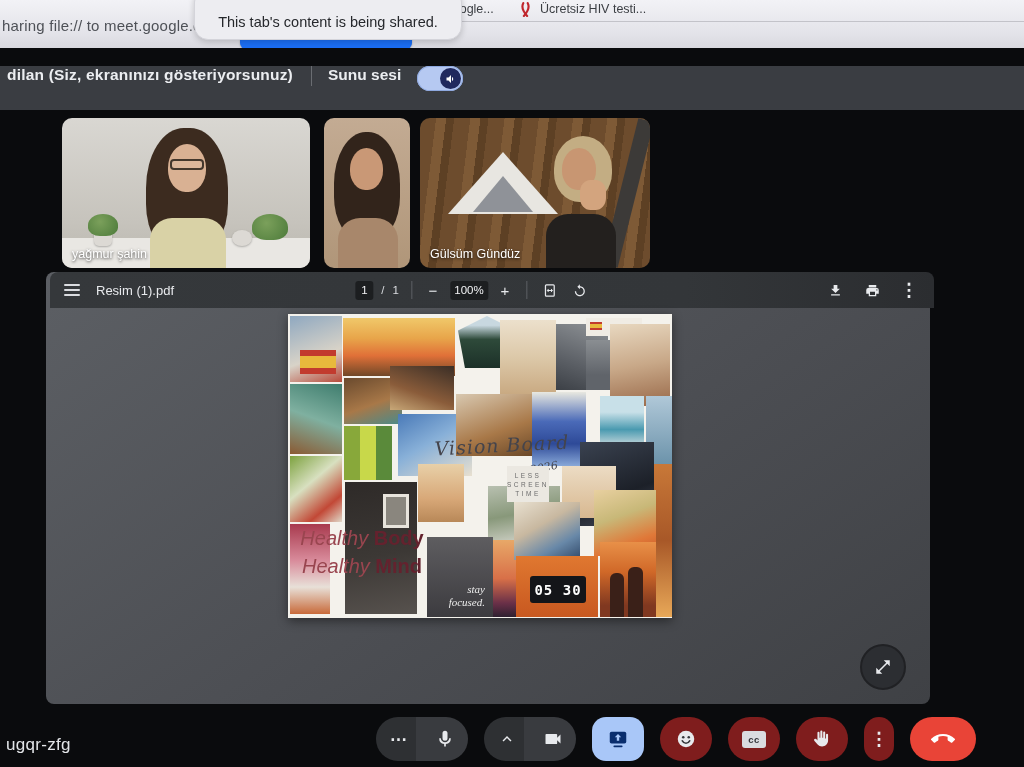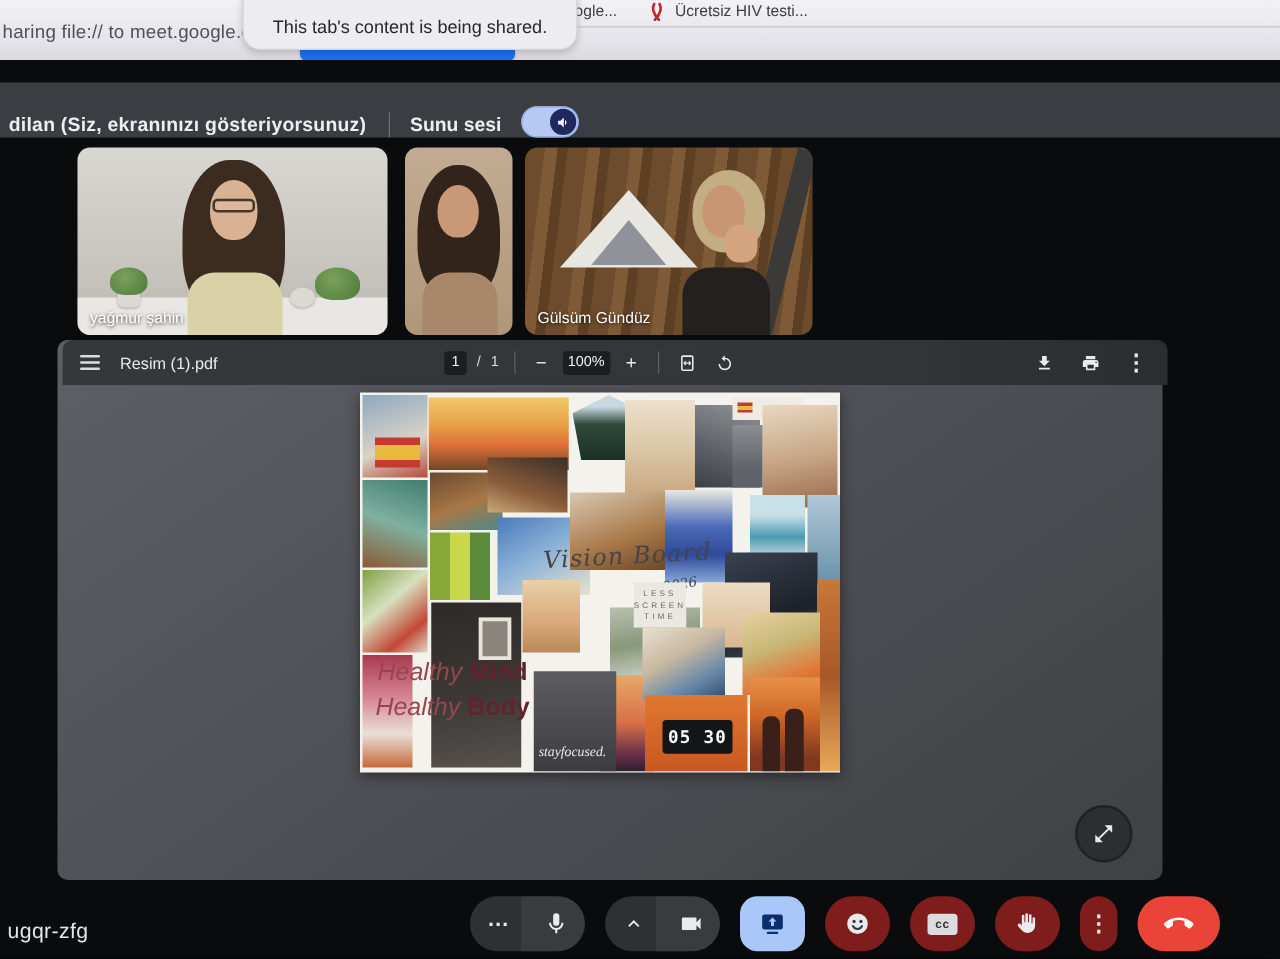--- a/index.html
+++ b/index.html
@@ -10,21 +10,21 @@
   
   .browser{left:0;top:0;width:1024px;height:48px;background:linear-gradient(180deg,#f2f2f6 0%,#e3e3e9 70%,#d9d9df 100%);}
   .sharing-text{left:2px;top:17px;font-size:15px;color:#4e5157;letter-spacing:.2px;}
   .tab-label{top:2px;font-size:12.5px;color:#3b3e43;}
   .tab-hairline{left:432px;top:21px;width:592px;height:1px;background:#c3c3c9;}
   .toast{left:194px;top:-12px;width:268px;height:52px;background:#ededf1;border:1px solid #d4d4da;border-radius:14px;box-shadow:0 2px 6px rgba(0,0,0,.18);display:flex;align-items:flex-end;justify-content:center;padding-bottom:9px;font-size:14.5px;color:#26282c;}
   .stop-btn{left:240px;top:28px;width:172px;height:21px;background:#1b6ef3;border-radius:6px;box-shadow:0 1px 2px rgba(0,0,0,.25);}
 
   
   .meet{left:0;top:48px;width:1024px;height:719px;background:#0a0b0d;}
-  .banner{left:0;top:18px;width:1024px;height:44px;background:#3a3d42;display:flex;align-items:flex-end;padding-left:7px;}
+  .banner{left:0;top:18px;width:1024px;height:44px;background:#3a3d42;display:flex;align-items:flex-start;padding-left:7px;}
   .banner-presenter{font-size:15.5px;font-weight:bold;color:#eceef1;letter-spacing:.2px;}
   .banner-div{width:1px;height:20px;background:#6a6d72;margin:0 16px 0 18px;}
   .banner-audio{font-size:15.5px;font-weight:bold;color:#eceef1;margin-right:16px;}
   .toggle{position:relative;width:46px;height:25px;border-radius:13px;background:#b6c9f2;box-shadow:inset 0 0 0 1px #8ea9e0;cursor:pointer;}
   .toggle .knob{position:absolute;right:2px;top:2px;width:21px;height:21px;border-radius:50%;background:#20295e;display:flex;align-items:center;justify-content:center;}
 
   
   .tile{top:70px;height:150px;border-radius:10px;overflow:hidden;background:#1c1d20;}
   .tile-label{position:absolute;left:10px;bottom:7px;color:#fff;font-size:12.5px;text-shadow:0 1px 3px rgba(0,0,0,.8);z-index:5;}
   .t1{left:62px;width:248px;background:linear-gradient(180deg,#d9d7d2 0%,#c6c3bc 70%,#b9b6ae 100%);}
@@ -57,21 +57,21 @@
   .pdf-right{margin-left:auto;display:flex;align-items:center;gap:15px;}
   .pdf-page{position:absolute;left:242px;top:42px;width:384px;height:304px;background:#f4f2ec;box-shadow:0 3px 10px rgba(0,0,0,.45);}
   .cp{position:absolute;}
   .vb-title{position:absolute;left:146px;top:120px;width:136px;text-align:center;font-family:"DejaVu Serif",serif;font-style:italic;font-size:19px;color:#44444c;transform:rotate(-3deg);letter-spacing:1px;}
   .vb-year{position:absolute;left:242px;top:147px;font-family:"DejaVu Serif",serif;font-style:italic;font-size:11px;color:#44444c;transform:rotate(-10deg);}
   .less-box{position:absolute;left:219px;top:152px;width:42px;height:36px;background:#ebe8e1;display:flex;flex-direction:column;align-items:center;justify-content:center;gap:2px;}
   .less-box span{font-size:6.5px;letter-spacing:2.5px;color:#6c6c6c;}
   .healthy{position:absolute;left:2px;top:210px;width:144px;text-align:center;line-height:28px;font-family:"Liberation Serif",serif;font-size:20px;}
   .healthy i{color:#99454f;}
   .healthy b{color:#64222e;}
-  .stay-box{position:absolute;left:139px;top:223px;width:66px;height:80px;background:linear-gradient(180deg,#5e5d60,#3c3b3f);display:flex;align-items:flex-end;justify-content:flex-end;padding:0 8px 8px 0;}
+  .stay-box{position:absolute;left:139px;top:223px;width:66px;height:80px;background:linear-gradient(180deg,#5e5d60,#3c3b3f);display:flex;flex-direction:column;align-items:flex-end;justify-content:flex-end;padding:0 8px 8px 0;}
   .stay-box span{font-family:"Liberation Serif",serif;font-style:italic;font-size:11px;color:#ececec;line-height:13px;}
   .clock-box{position:absolute;left:14px;top:20px;width:56px;height:27px;background:#141519;border-radius:3px;display:flex;align-items:center;justify-content:center;}
   .clock-box span{color:#fdfdfd;font-size:14px;font-weight:bold;font-family:"DejaVu Sans Mono",monospace;letter-spacing:1px;}
   .expand-btn{position:absolute;right:24px;bottom:14px;width:46px;height:46px;border-radius:50%;background:#2c2e32;border:2px solid #202124;display:flex;align-items:center;justify-content:center;cursor:pointer;}
 
   
   .meeting-code{left:6px;bottom:12px;font-size:17px;color:#e3e5e8;letter-spacing:.3px;}
   .controls{position:absolute;left:376px;bottom:6px;height:44px;display:flex;align-items:center;gap:16px;}
   .pill{height:44px;background:#7f1d1d;border-radius:22px;display:flex;align-items:center;justify-content:center;cursor:pointer;}
   .pill.joined{background:linear-gradient(90deg,#2e3033 0 44%,#393b3f 44%);}
@@ -246,22 +246,22 @@
         </div>
 
         <div class="vb-title">Vision Board</div>
         <div class="vb-year">2026</div>
         <div class="less-box">
           <span>LESS</span>
           <span>SCREEN</span>
           <span>TIME</span>
         </div>
         <div class="healthy">
+          <div><i>Healthy</i> <b>Body</b></div>
           <div><i>Healthy</i> <b>Mind</b></div>
-          <div><i>Healthy</i> <b>Body</b></div>
         </div>
         <div class="stay-box">
           <span>stay</span>
           <span>focused.</span>
         </div>
       </div>
 
       <div class="expand-btn">
         <svg width="18" height="18" viewBox="0 0 24 24">
             <path fill="#e8eaed" d="M21 11V3h-8l3.29 3.29-10 10L3 13v8h8l-3.29-3.29 10-10L21 11z"></path>

